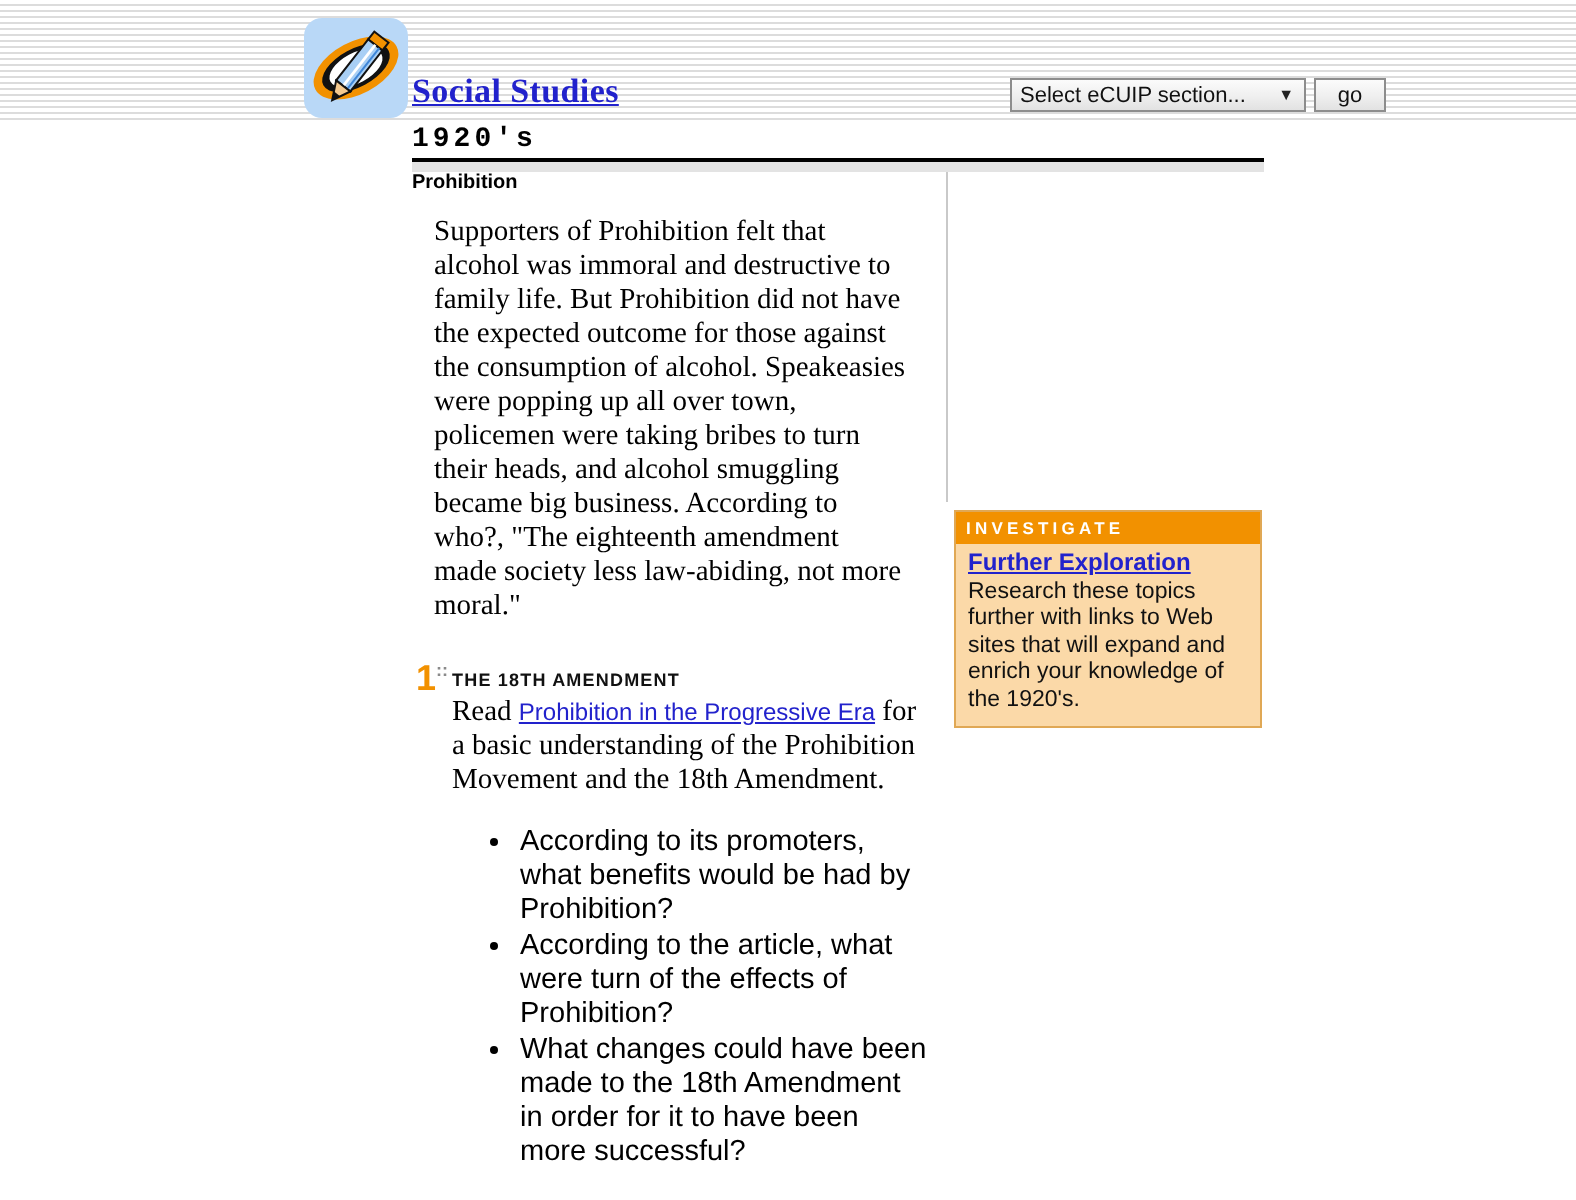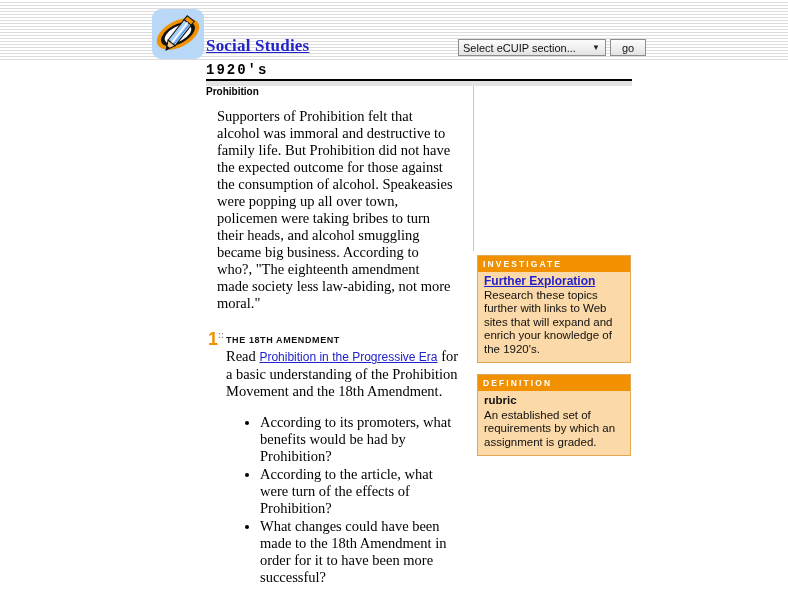--- a/index.html
+++ b/index.html
@@ -76,20 +76,21 @@
     background: linear-gradient(to bottom, #fbfbfb 0%, #efefef 55%, #e2e2e2 100%);
     border: 1px solid #8d8d8d;
     font-family: "Liberation Sans", sans-serif;
     font-size: 11px;
     color: #111111;
     display: flex;
     align-items: center;
     padding-left: 4px;
     position: relative;
     cursor: pointer;
+    margin-left: 47px;
   }
   .fake-select .caret {
     position: absolute;
     right: 5px;
     top: 50%;
     transform: translateY(-50%);
     font-size: 8px;
     color: #222;
     line-height: 1;
   }
@@ -221,21 +222,21 @@
     color: #2222cc;
     text-decoration: underline;
   }
 
   ul.qlist {
     margin: 12px 0 0 0;
     padding-left: 34px;
     list-style: disc;
   }
   ul.qlist li {
-    font-family: Liberation Serif, serif;
+    font-family: Liberation Sans, sans-serif;
     font-size: 14.5px;
     line-height: 17px;
     margin-bottom: 1px;
   }
 
   
   .sidebar {
     position: absolute;
     left: 477px;
     top: 255px;
@@ -345,21 +346,14 @@
 <div class="sidebar">
 
   <div class="side-box">
     <div class="side-box-head">INVESTIGATE</div>
     <div class="side-box-body">
       <a href="#">Further Exploration</a>
       <div>Research these topics further with links to Web sites that will expand and enrich your knowledge of the 1920's.</div>
     </div>
   </div>
 
-  <div class="side-box">
-    <div class="side-box-head">DEFINITION</div>
-    <div class="side-box-body">
-      <div class="side-term">rubric</div>
-      <div>An established set of requirements by which an assignment is graded.</div>
-    </div>
-  </div>
 
 </div>
 
 </body></html>

